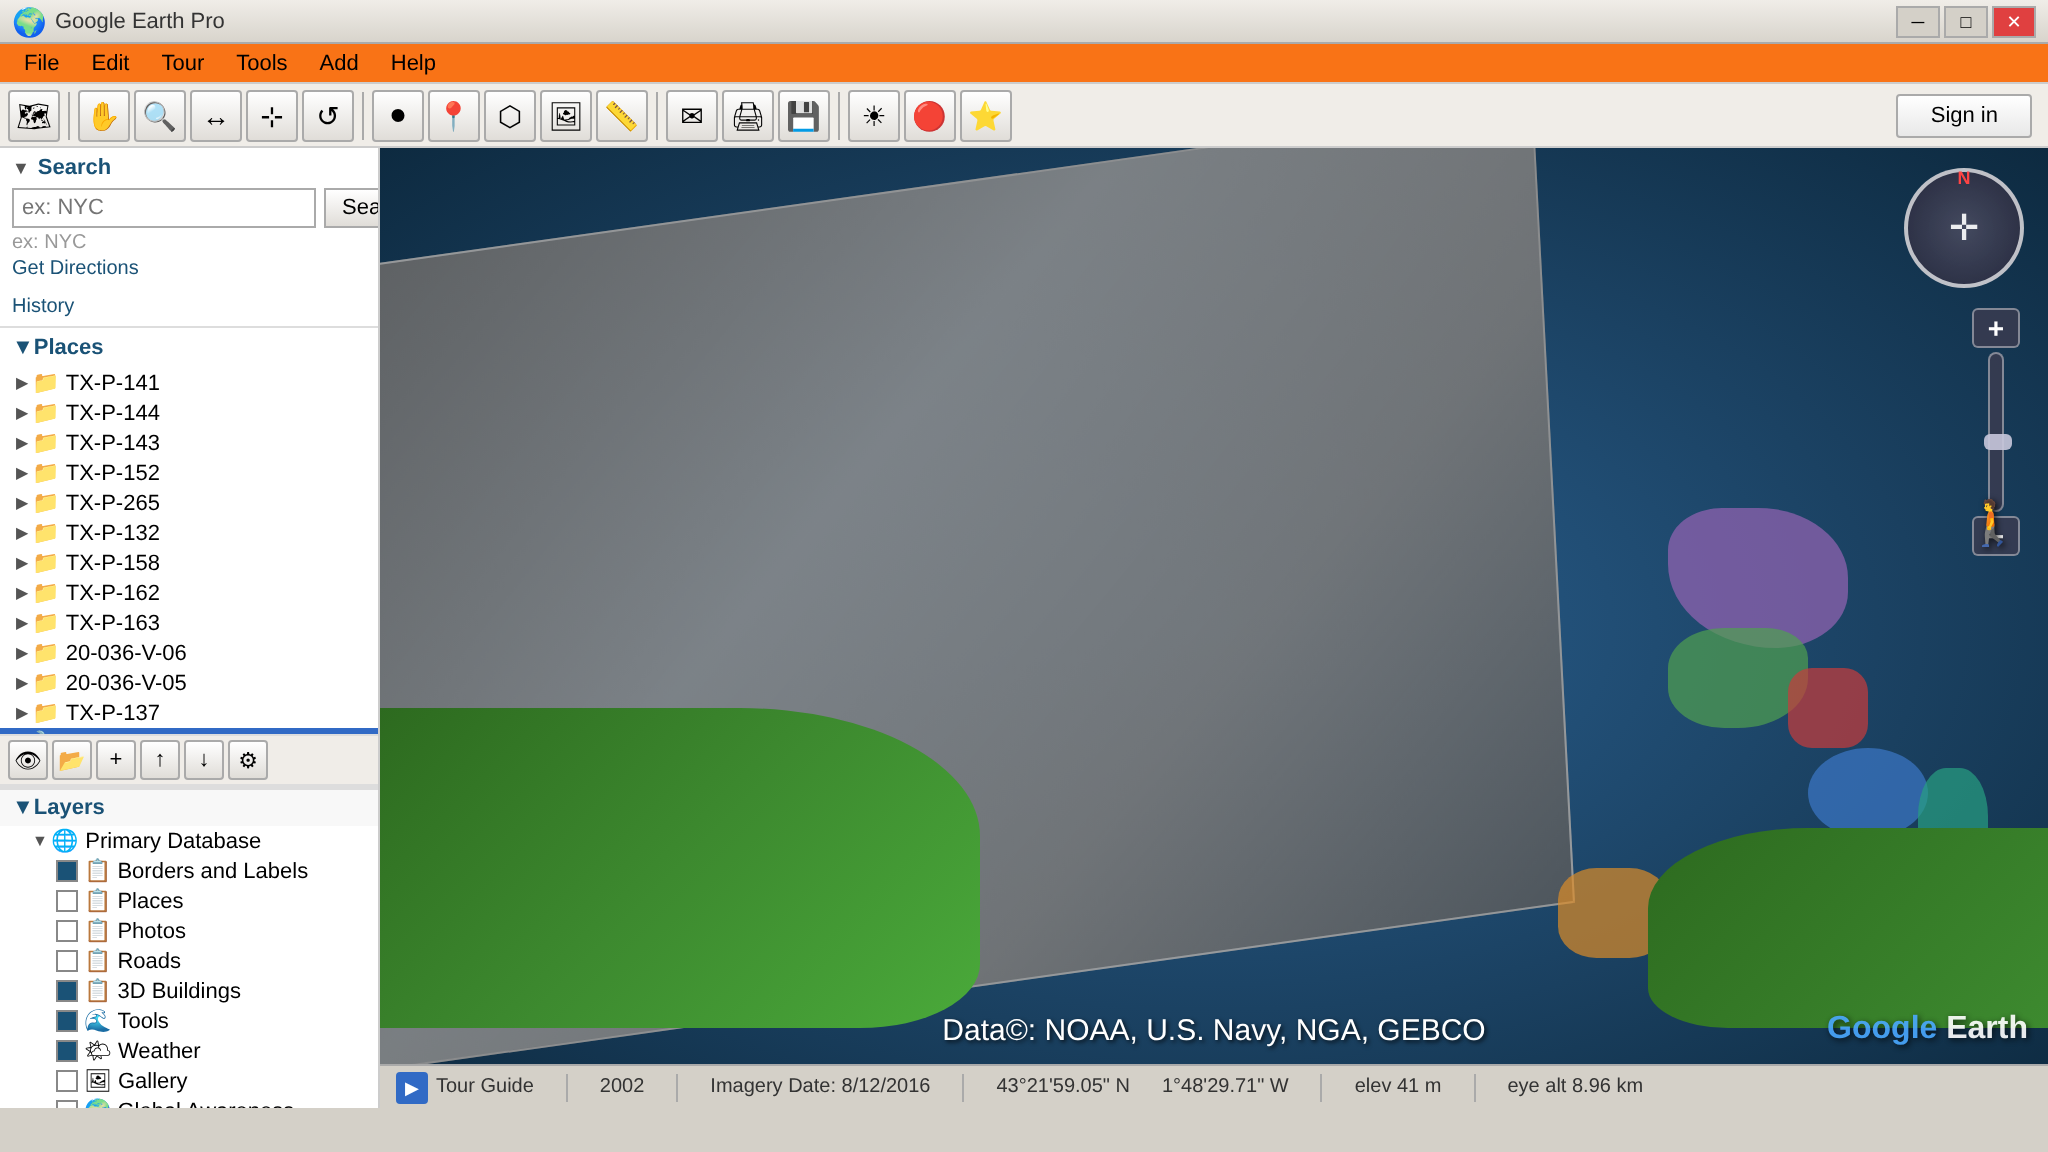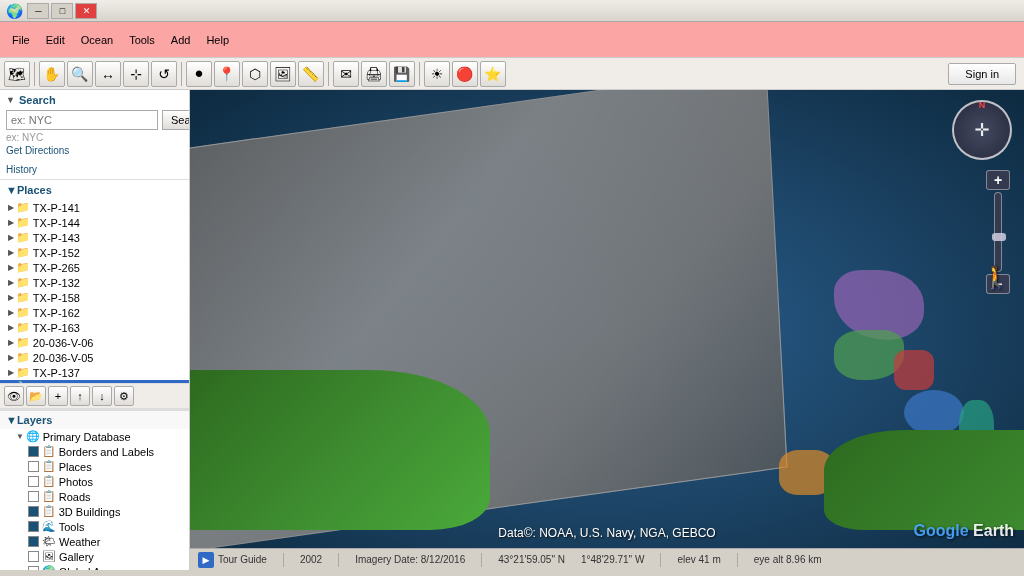--- a/index.html
+++ b/index.html
@@ -17,22 +17,22 @@
     }
     #titlebar .title { font-size: 11px; color: #333; flex: 1; }
     #titlebar .win-controls { display: flex; gap: 2px; }
     #titlebar .win-btn {
       width: 22px; height: 16px; background: #d4d0c8; border: 1px solid #aaa;
       display: flex; align-items: center; justify-content: center; font-size: 9px; cursor: pointer;
     }
 
     
     #menubar {
-      height: 36px;
-      background: #fca5a5;
+      height: 20px;
+      background: #f97316;
       display: flex;
       align-items: center;
       padding: 0 4px;
       border-bottom: 1px solid #ccc;
     }
     .menu-item {
       padding: 2px 8px;
       font-size: 11px;
       color: #000;
       cursor: pointer;
@@ -417,21 +417,21 @@
     }
     #ge-logo span { color: #4aa8ff; }
 
     
     #attribution {
       position: absolute;
       bottom: 30px;
       left: 50%;
       transform: translateX(-50%);
       color: #fff;
-      font-size: 12px;
+      font-size: 15px;
       text-shadow: 1px 1px 2px rgba(0,0,0,0.8);
       white-space: nowrap;
     }
     .tour-icon {
       width: 16px; height: 16px;
       background: #316ac5;
       border-radius: 2px;
       display: flex; align-items: center; justify-content: center;
       color: #fff;
       font-size: 9px;
@@ -439,31 +439,32 @@
 
     ::-webkit-scrollbar { width: 8px; }
     ::-webkit-scrollbar-track { background: #f0ede8; }
     ::-webkit-scrollbar-thumb { background: #a0a0a0; border-radius: 2px; }
   </style>
 </head>
 <body>
 
 <div id="titlebar">
   <span style="font-size:14px; margin-right:4px;">🌍</span>
+  <span class="title">Google Earth Pro</span>
   <div class="win-controls">
     <div class="win-btn">─</div>
     <div class="win-btn">□</div>
     <div class="win-btn" style="background:#e04040; color:#fff;">✕</div>
   </div>
 </div>
 
 <div id="menubar">
   <span class="menu-item">File</span>
   <span class="menu-item">Edit</span>
-  <span class="menu-item">Ocean</span>
+  <span class="menu-item">Tour</span>
   <span class="menu-item">Tools</span>
   <span class="menu-item">Add</span>
   <span class="menu-item">Help</span>
 </div>
 
 <div id="toolbar">
   <div class="tb-btn">🗺</div>
   <div class="tb-sep"></div>
   <div class="tb-btn">✋</div>
   <div class="tb-btn">🔍</div>

